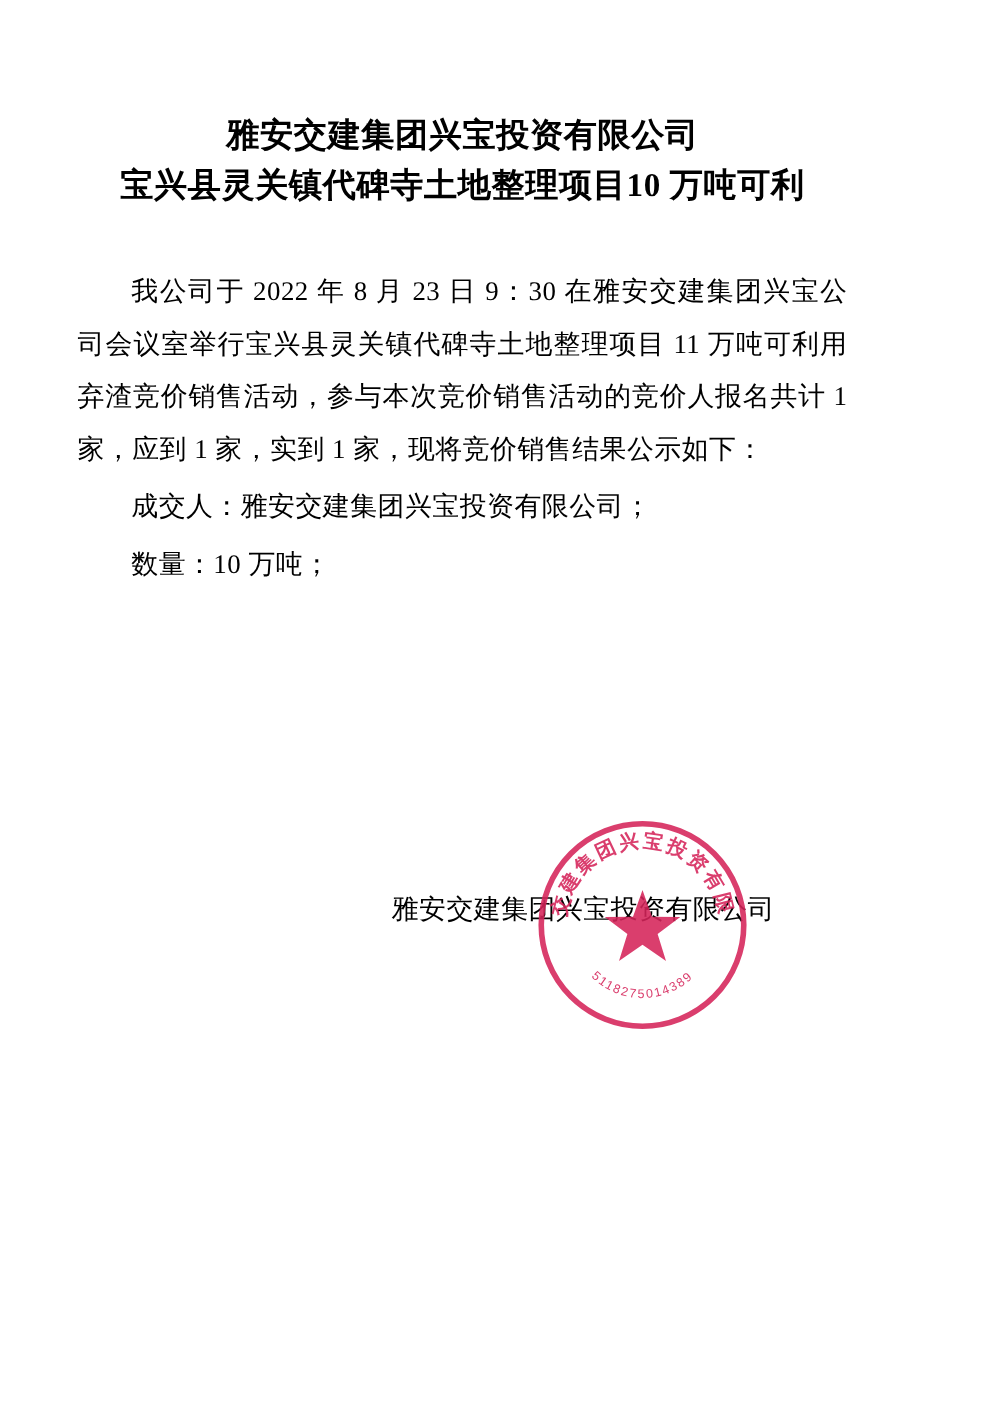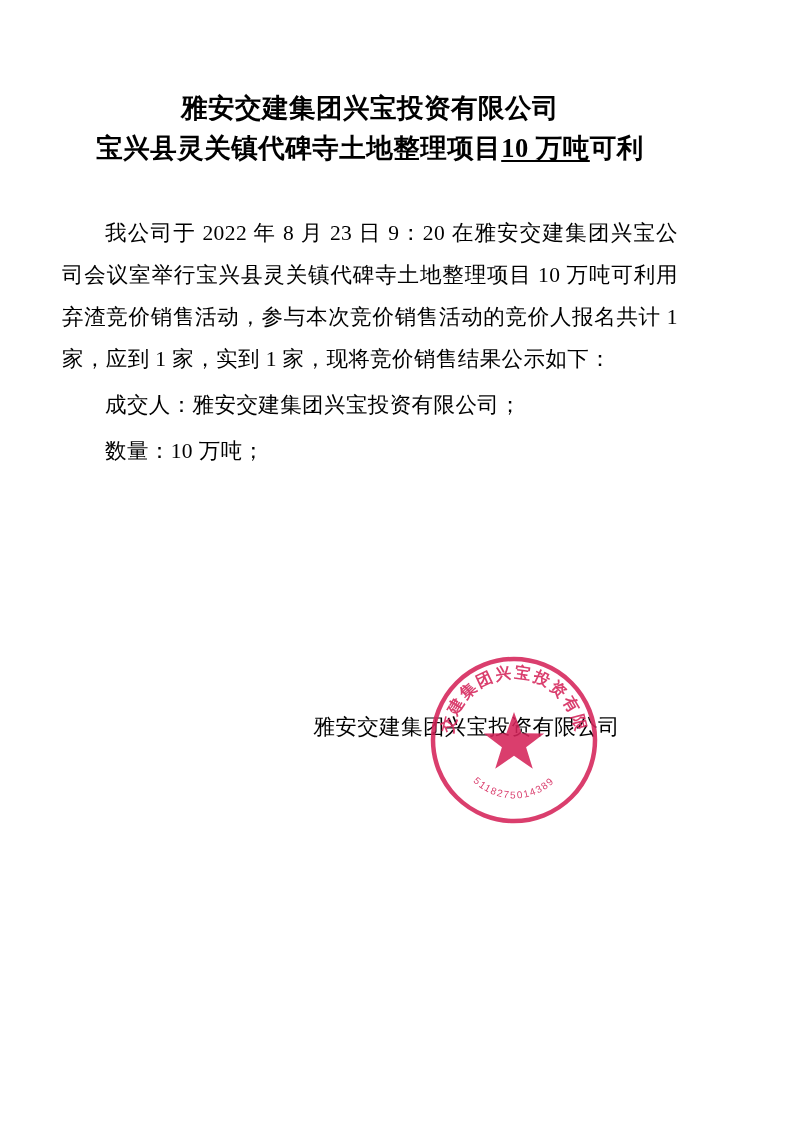--- a/index.html
+++ b/index.html
@@ -30,21 +30,20 @@
     font-size: 26.5px;
     font-weight: bold;
     line-height: 40px;
     letter-spacing: 0.5px;
   }
   .doc-title .line {
     display: block;
     white-space: nowrap;
   }
   .doc-title .u {
-    text-decoration: underline;
     text-underline-offset: 3px;
   }
 
   
   .body-block {
     margin-top: 44px;
     font-size: 21.5px;
     line-height: 42px;
     letter-spacing: 0.4px;
   }
@@ -88,21 +87,21 @@
 <body>
 
 <div class="page">
 
   <div class="doc-title">
     <span class="line">雅安交建集团兴宝投资有限公司</span>
     <span class="line"><span>宝兴县灵关镇代碑寺土地整理项目</span><span class="u">10 万吨</span><span>可利</span></span>
   </div>
 
   <div class="body-block">
-    <div class="para">我公司于 2022 年 8 月 23 日 9：20 在雅安交建集团兴宝公司会议室举行宝兴县灵关镇代碑寺土地整理项目 10 万吨可利用弃渣竞价销售活动，参与本次竞价销售活动的竞价人报名共计 1 家，应到 1 家，实到 1 家，现将竞价销售结果公示如下：</div>
+    <div class="para">我公司于 2022 年 8 月 23 日 9：30 在雅安交建集团兴宝公司会议室举行宝兴县灵关镇代碑寺土地整理项目 11 万吨可利用弃渣竞价销售活动，参与本次竞价销售活动的竞价人报名共计 1 家，应到 1 家，实到 1 家，现将竞价销售结果公示如下：</div>
     <div class="item-line">成交人：雅安交建集团兴宝投资有限公司；</div>
     <div class="item-line">数量：10 万吨；</div>
   </div>
 
   <div class="signature">
     <span class="sig-line">雅安交建集团兴宝投资有限公司</span>
   </div>
 
   <div class="seal">
     <svg width="172" height="172" viewBox="0 0 172 172" xmlns="http://www.w3.org/2000/svg">

